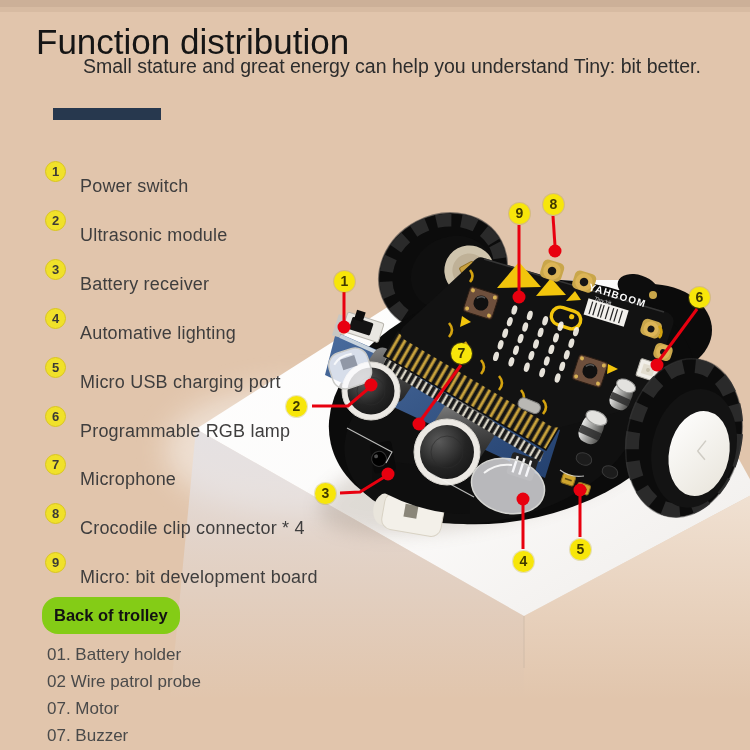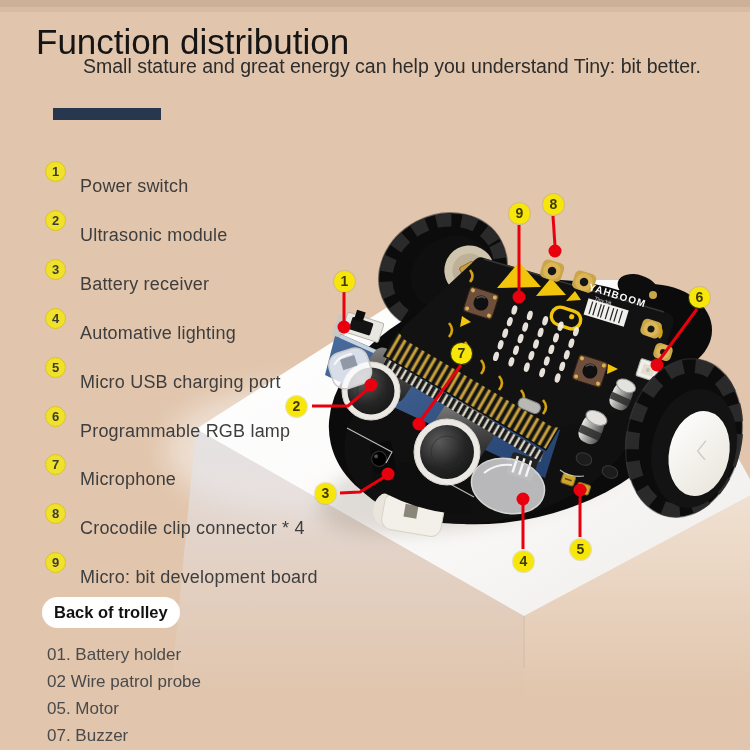--- a/index.html
+++ b/index.html
@@ -14,21 +14,21 @@
   .page-subtitle{font-size:19.5px;color:#2c2c2c;}
   .navy-bar{width:108px;height:12px;background:#27384e;}
   .legend-row{display:flex;align-items:center;height:23px;}
   .legend-badge{
     width:19px;height:19px;border-radius:50%;background:#f0e12a;border:1px solid #d9c520;
     font-size:13px;font-weight:700;color:#3c3b36;line-height:19px;text-align:center;
     box-sizing:content-box;margin-right:14px;flex:0 0 auto;
   }
   .legend-label{font-size:18px;color:#3f3e3e;letter-spacing:.2px;white-space:nowrap;margin-top:30px;}
   .pill{
-    height:31px;border-radius:16px;background:#ffffff;display:flex;align-items:center;
+    height:37px;border-radius:16px;background:#84cc16;display:flex;align-items:center;
     padding:0 12px;font-size:16.5px;font-weight:700;color:#121212;
   }
   .back-list{font-size:17px;color:#4a4a4a;line-height:27px;white-space:nowrap;}
   .callout-badge{
     width:21px;height:21px;border-radius:50%;background:#f7e60a;
     font-size:14px;font-weight:600;color:#403a00;line-height:21px;text-align:center;
     box-shadow:0 0 0 1px rgba(180,160,0,.25);
   }
 </style>
 </head>
@@ -404,21 +404,21 @@
   </div>
   <div class="abs legend-row" style="left:45px;top:551px;">
     <span class="legend-badge">9</span>
     <span class="legend-label">Micro: bit development board</span>
   </div>
 
   <div class="abs pill" style="left:42px;top:597px;">Back of trolley</div>
   <div class="abs back-list" style="left:47px;top:641px;">
     <div>01. Battery holder</div>
     <div>02 Wire patrol probe</div>
-    <div>05. Motor</div>
+    <div>07. Motor</div>
     <div>07. Buzzer</div>
   </div>
 
   <div class="abs callout-badge" style="left:334px;top:271px;">1</div>
   <div class="abs callout-badge" style="left:286px;top:396px;">2</div>
   <div class="abs callout-badge" style="left:315px;top:483px;">3</div>
   <div class="abs callout-badge" style="left:513px;top:551px;">4</div>
   <div class="abs callout-badge" style="left:570px;top:539px;">5</div>
   <div class="abs callout-badge" style="left:689px;top:287px;">6</div>
   <div class="abs callout-badge" style="left:451px;top:343px;">7</div>

